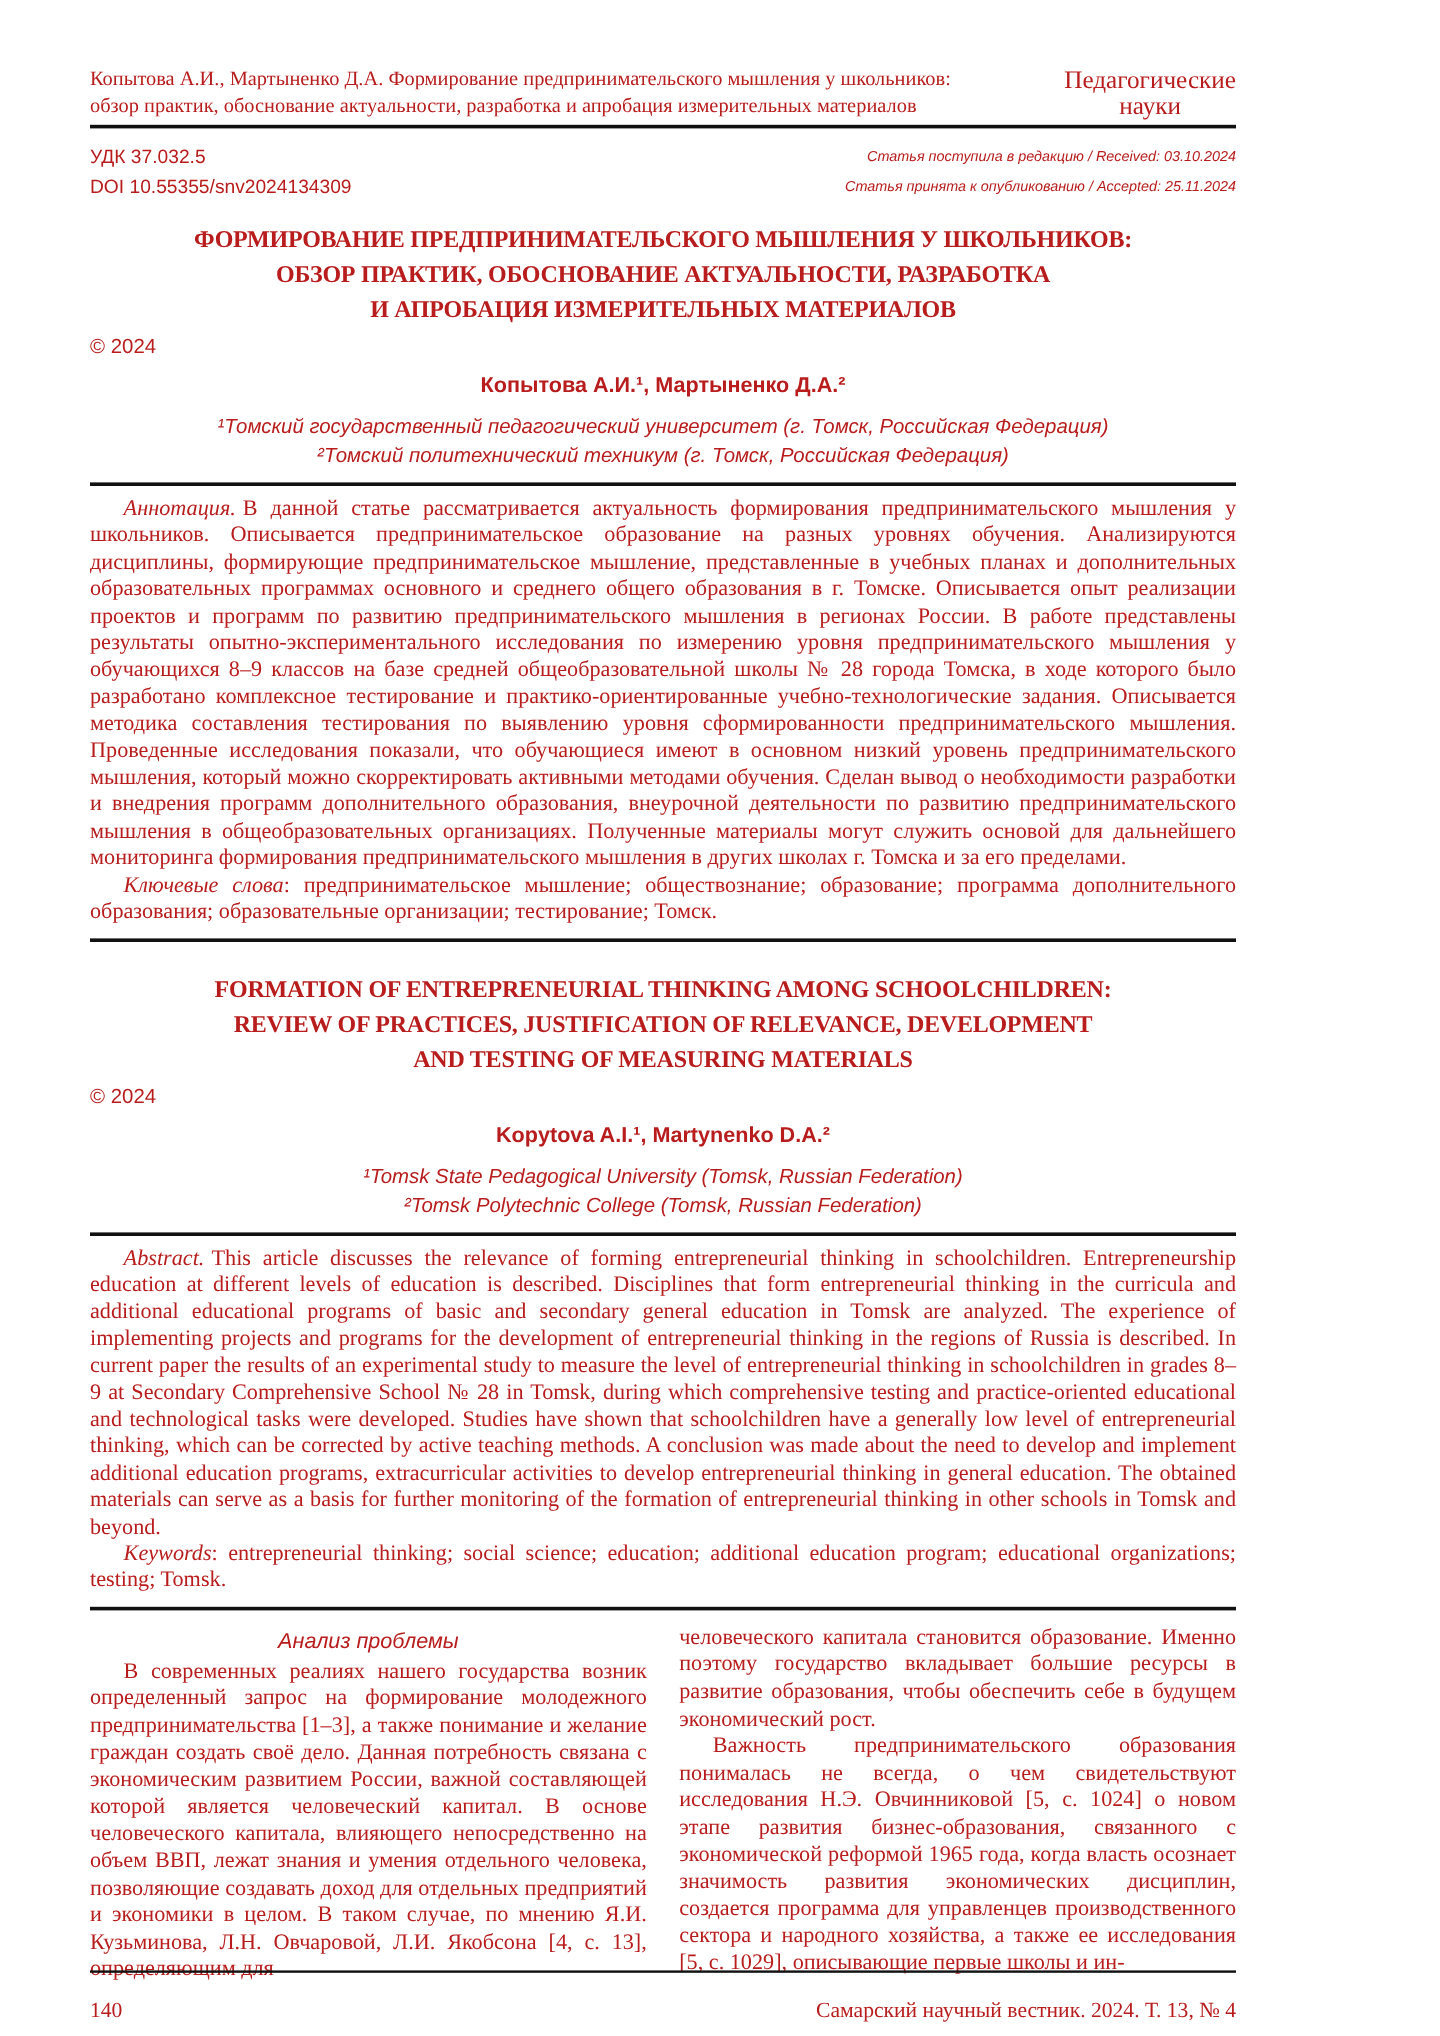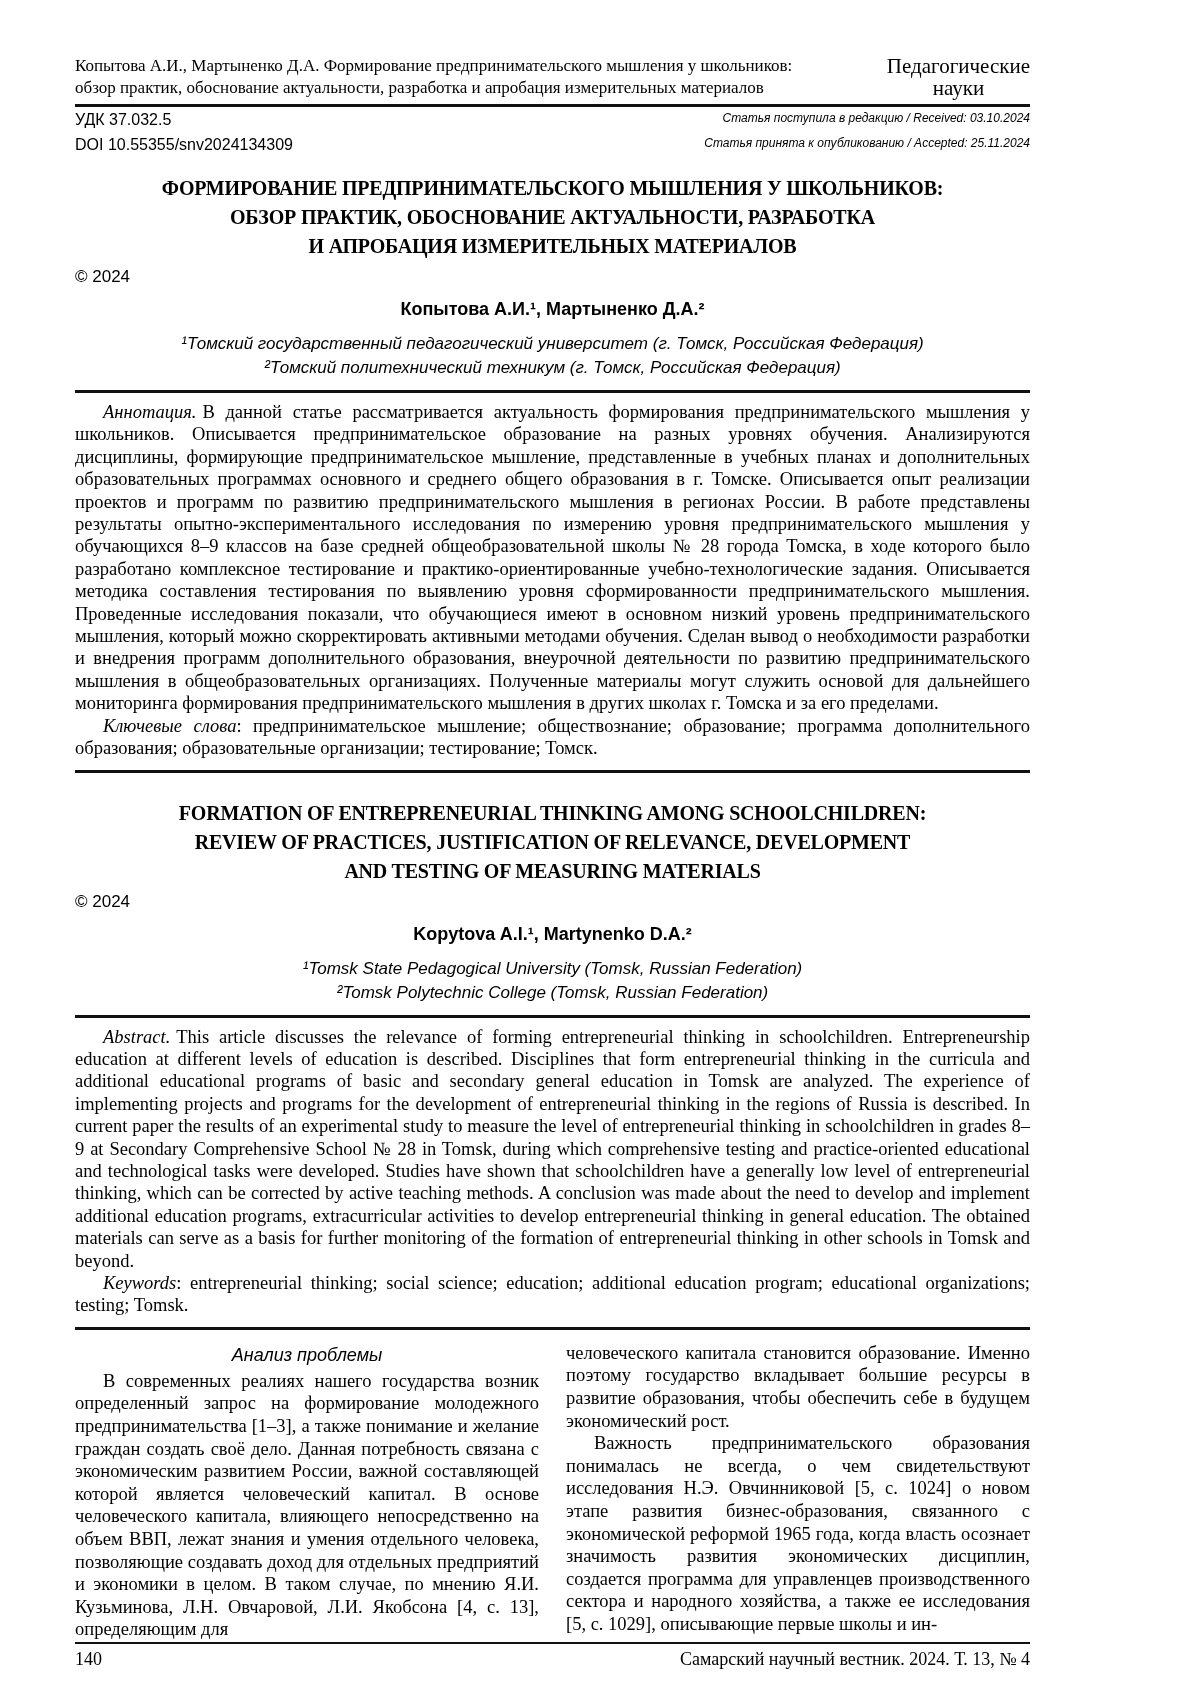--- a/index.html
+++ b/index.html
@@ -1,36 +1,36 @@
 <!DOCTYPE html>
 <html lang="ru"><head>
 <meta charset="utf-8">
 <style>
   html,body{margin:0;padding:0;background:#e8e8e8;}
   .page{
     position:relative;
     width:1200px;height:1697px;
     margin:0 auto;
     background:#ffffff;
-    color:#000000;
+    color:#b91c1c;
     box-sizing:border-box;
     padding:55px 170px 0 75px;
     overflow:hidden;
     font-family:"Liberation Serif", serif;
   }
   
   .running-head{
     display:flex;justify-content:space-between;align-items:flex-start;
     border-bottom:3px solid #111;
     padding-bottom:5px;
   }
   .rh-left{font-size:17px;line-height:22px;max-width:740px;}
   .rh-right{font-size:21px;line-height:22px;text-align:center;white-space:nowrap;}
   
-  .meta{margin-top:4px;font-family:"Liberation Sans", sans-serif;}
+  .meta{margin-top:16px;font-family:"Liberation Sans", sans-serif;}
   .meta-row{display:flex;justify-content:space-between;margin-bottom:7px;}
   .meta-left{font-size:16px;}
   .meta-right{font-size:12px;font-style:italic;}
   
   .art-title{margin-top:20px;text-align:center;font-weight:bold;font-size:20px;line-height:29px;letter-spacing:-0.2px;}
   .copyright{margin-top:6px;font-family:"Liberation Sans", sans-serif;font-size:17px;}
   .authors{margin-top:12px;text-align:center;font-family:"Liberation Sans", sans-serif;font-weight:bold;font-size:18px;}
   .affiliations{margin-top:12px;text-align:center;font-family:"Liberation Sans", sans-serif;font-style:italic;font-size:17px;line-height:24px;}
   .rule{border:none;border-top:3px solid #111;margin:10px 0 0 0;}
   
@@ -44,21 +44,21 @@
   .body-section{margin-top:12px;display:flex;gap:27px;}
   .col{width:469px;}
   .col-heading{text-align:center;font-family:"Liberation Sans", sans-serif;font-style:italic;font-size:18px;line-height:26px;margin-bottom:2px;}
   .col p{margin:0;font-size:18.5px;line-height:22.6px;text-align:justify;text-indent:28px;hyphens:auto;}
   .col p.no-indent{text-indent:0;}
   
   .footer{
     position:absolute;left:75px;right:170px;top:1642px;
     border-top:2px solid #111;
     display:flex;justify-content:space-between;
-    padding-top:5px;font-size:18px;
+    padding-top:21px;font-size:18px;
   }
 </style>
 </head>
 <body>
 
 <div class="page">
 
   <div class="running-head">
     <div class="rh-left">
       <div>Копытова А.И., Мартыненко Д.А. Формирование предпринимательского мышления у школьников:</div>

